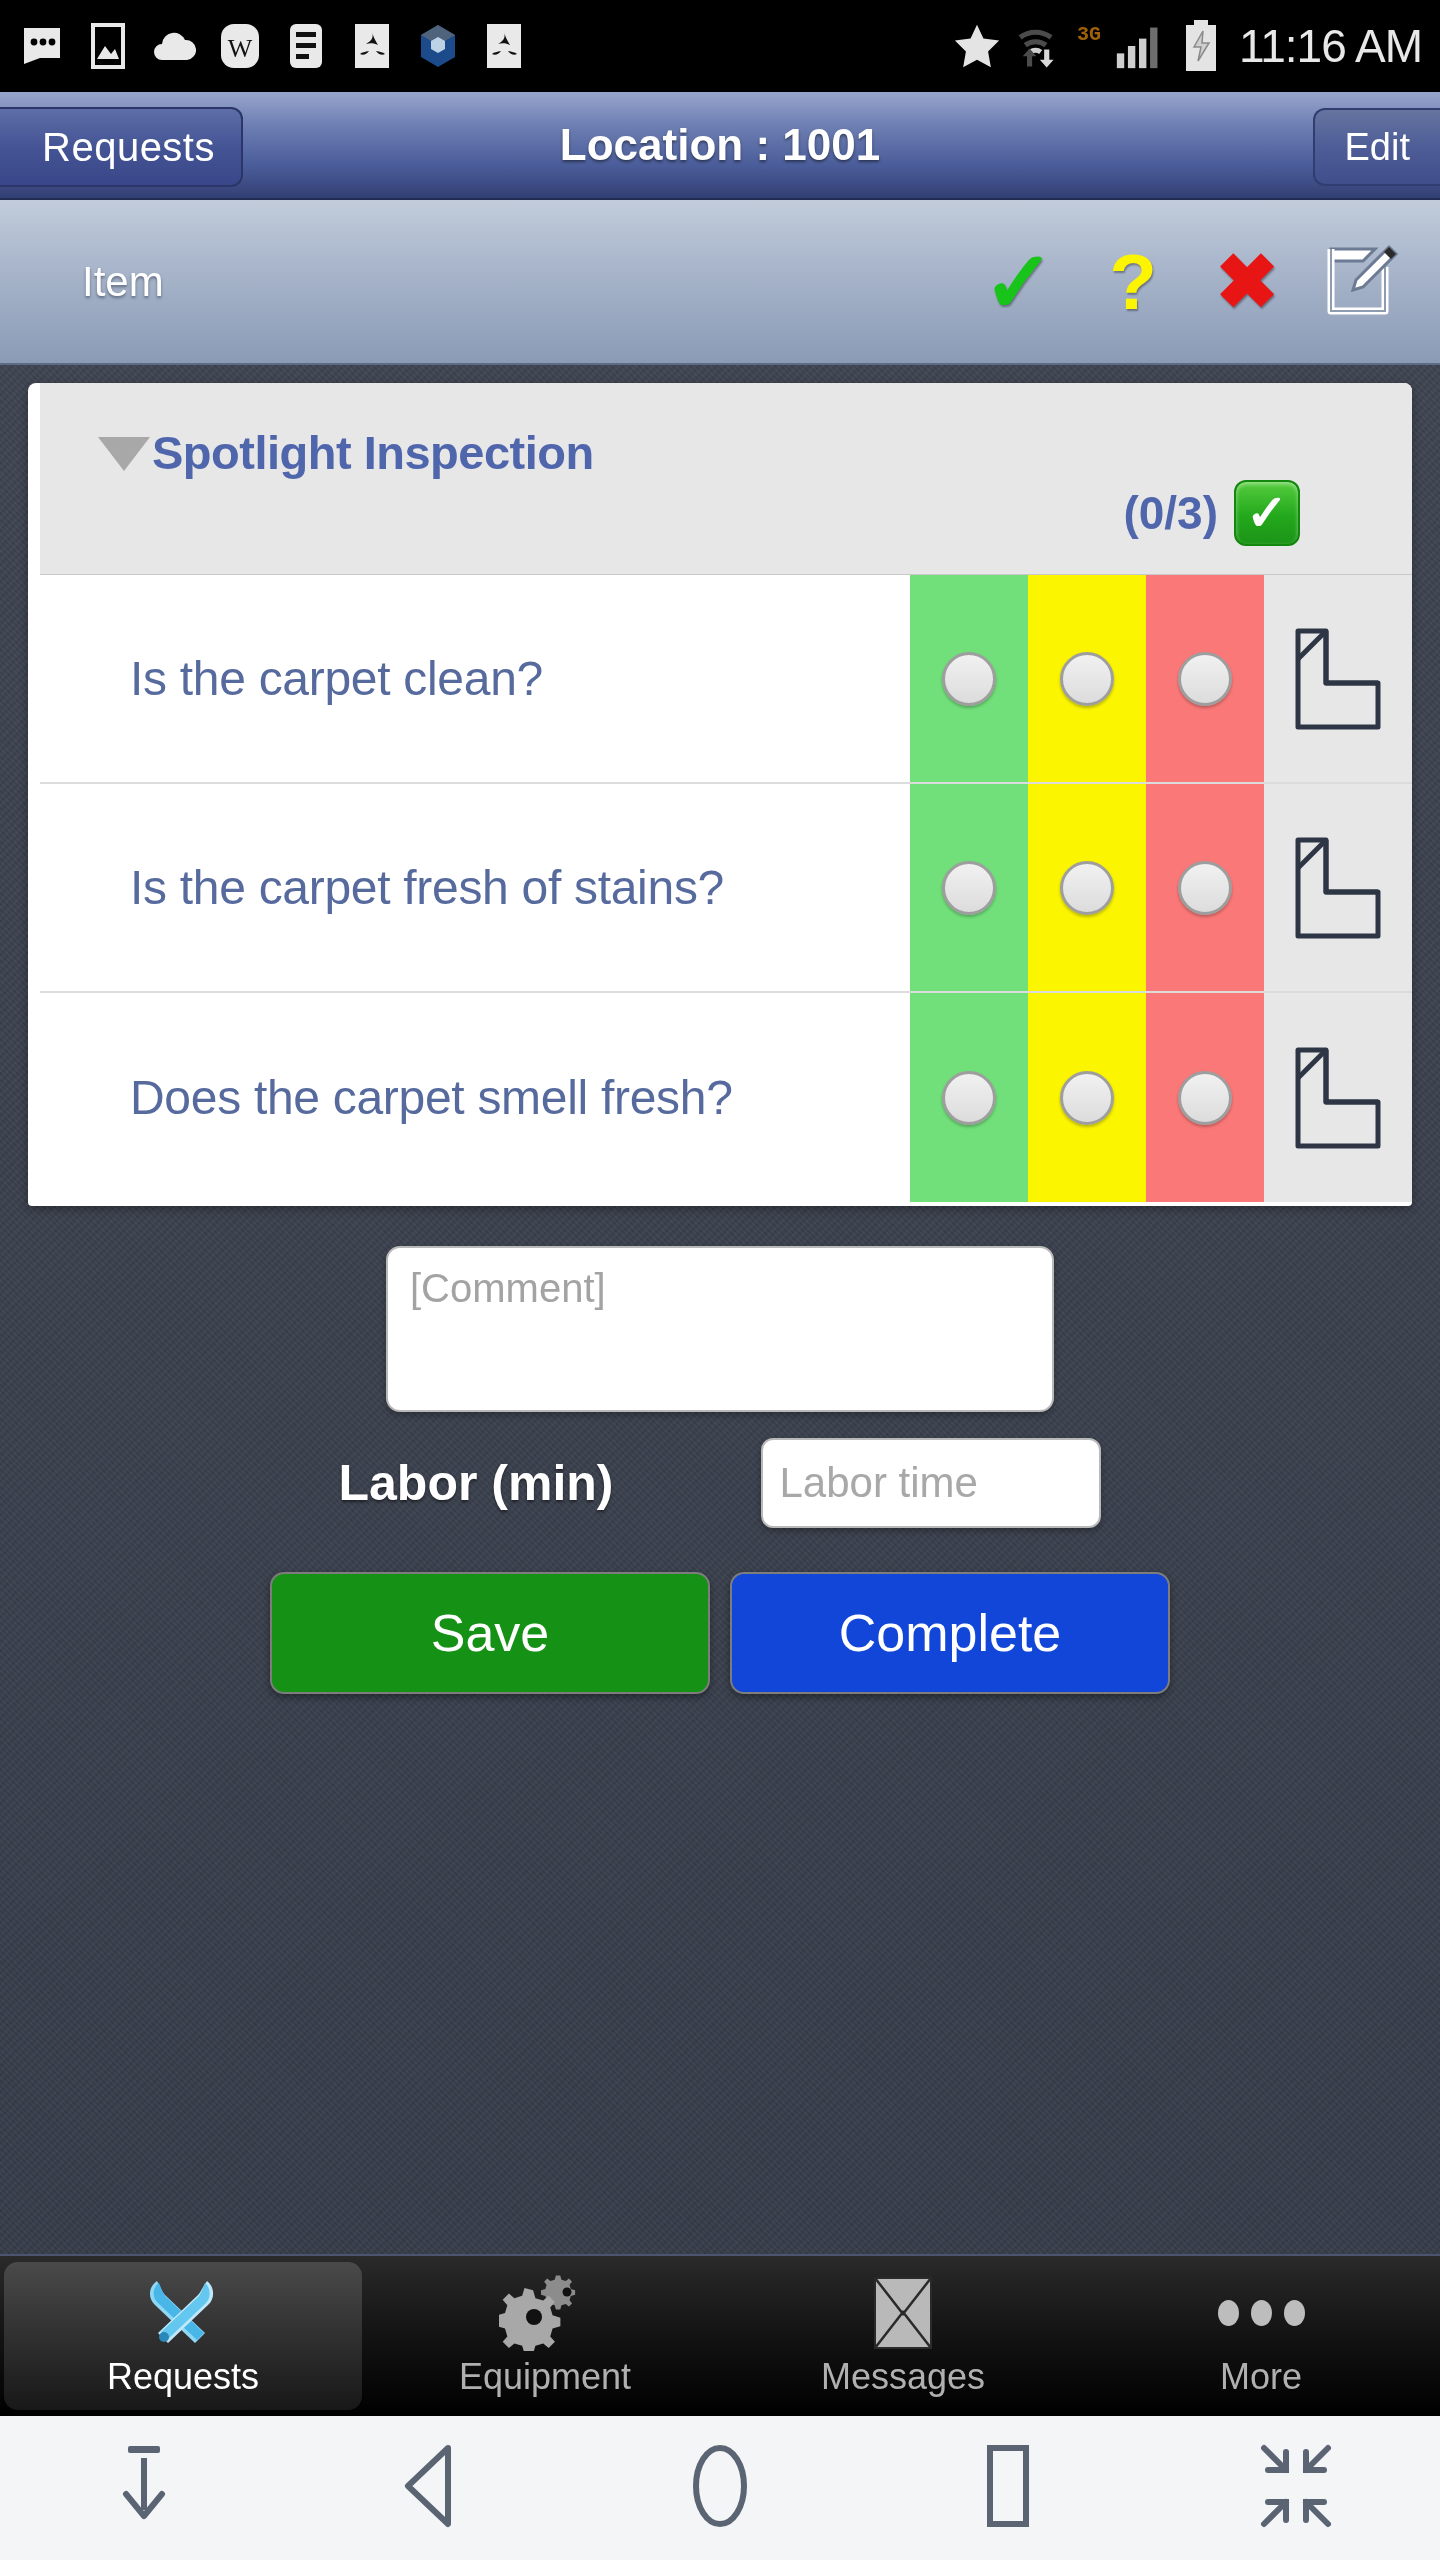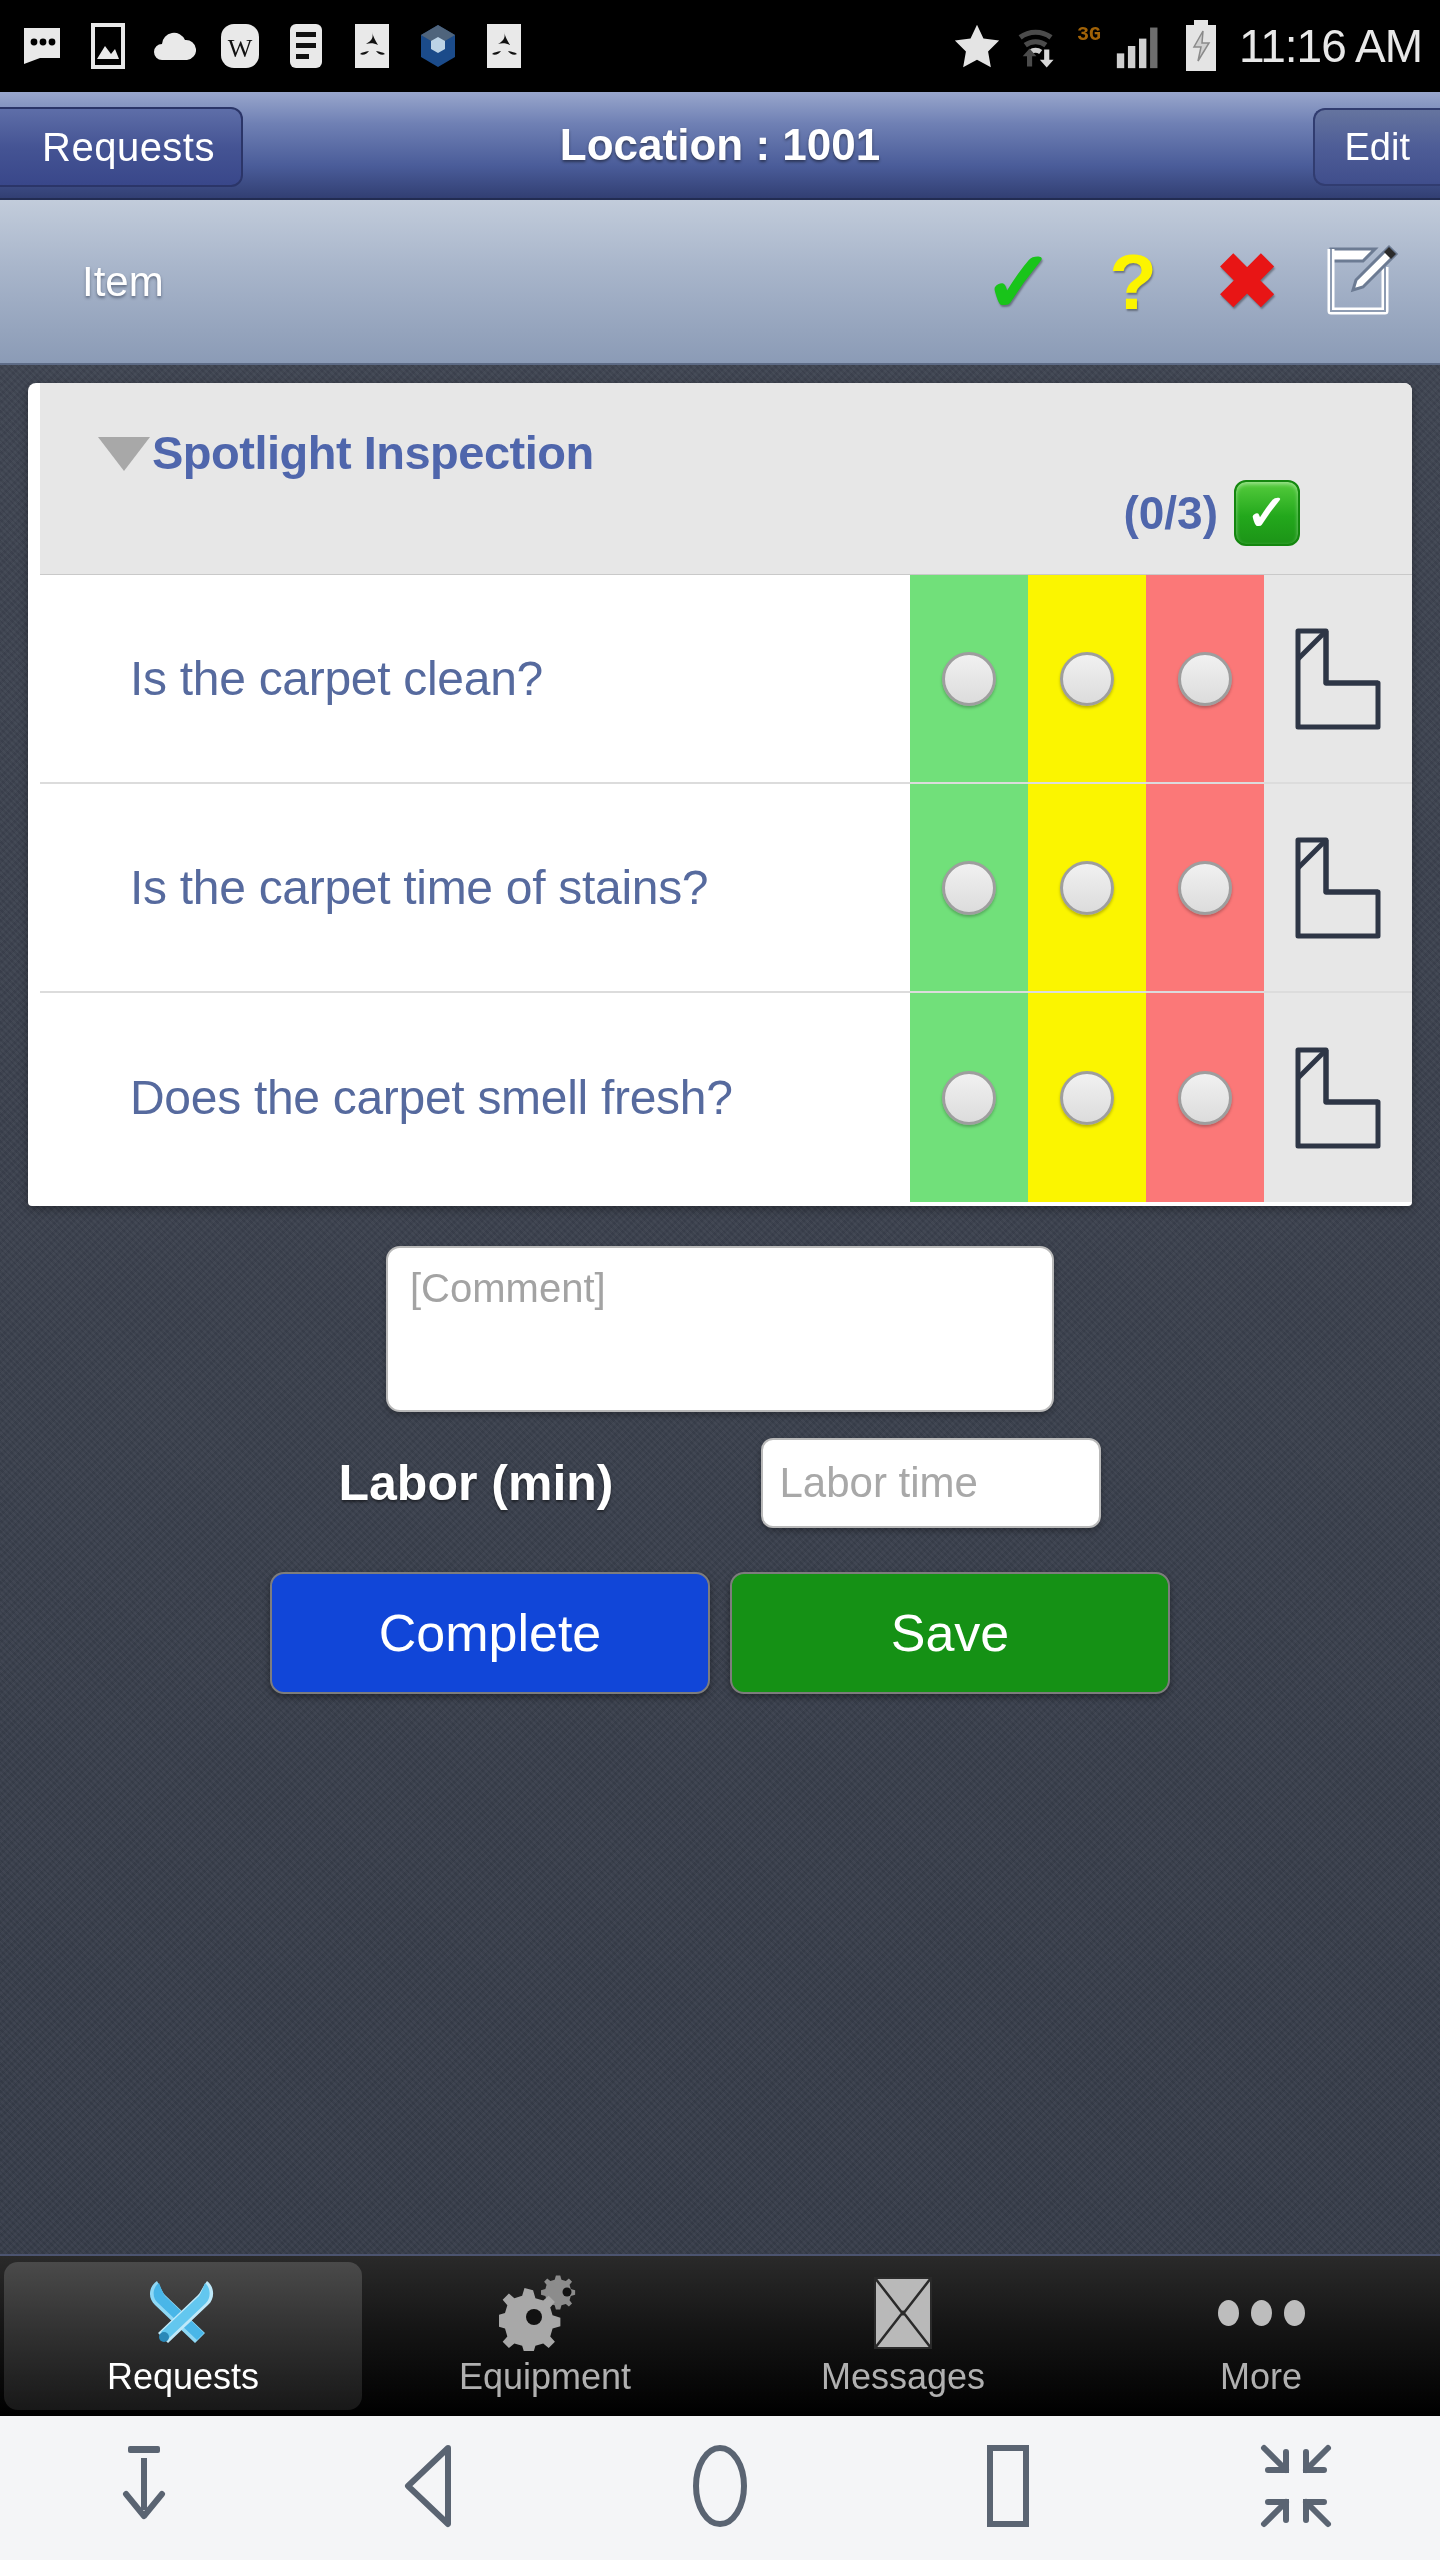--- a/index.html
+++ b/index.html
@@ -358,21 +358,21 @@
           <svg width="92" height="104" viewBox="0 0 92 104">
             <path d="M32 4H6v96h80V58L32 4z" fill="#e7e7e7" stroke="none"></path>
             <path d="M34 4H6v96h80V56H34z" fill="none" stroke="#2e3646" stroke-width="5" stroke-linejoin="round"></path>
             <path d="M34 4v52h52" fill="none" stroke="#2e3646" stroke-width="5" stroke-linejoin="round"></path>
             <path d="M34 4L6 32" fill="none" stroke="#2e3646" stroke-width="5"></path>
           </svg>
         </div>
       </div>
 
       <div class="q-row">
-        <div class="q-text">Is the carpet time of stains?</div>
+        <div class="q-text">Is the carpet fresh of stains?</div>
         <div class="opt opt-green">
             <span class="radio"></span>
           </div>
         <div class="opt opt-yellow">
             <span class="radio"></span>
           </div>
         <div class="opt opt-red">
             <span class="radio"></span>
           </div>
         <div class="note-cell">
@@ -410,25 +410,25 @@
     <div class="comment-wrap">
       <textarea class="comment" placeholder="[Comment]" style=""></textarea>
     </div>
 
     <div class="labor-row">
       <span class="labor-label">Labor (min)</span>
       <input class="labor-input" type="text" placeholder="Labor time" style="">
     </div>
 
     <div class="btn-row">
+      <div class="btn btn-save">
+        <span>Save</span>
+      </div>
       <div class="btn btn-complete">
         <span>Complete</span>
-      </div>
-      <div class="btn btn-save">
-        <span>Save</span>
       </div>
     </div>
   </div>
 
   <div class="tabbar">
     <div class="tab tab-active">
       <span class="tab-ico">
         <svg width="92" height="76" viewBox="0 0 92 76">
           <path d="M20 6c-9 6-9 18-2 24l40 38 10-10-40-38c-3-3-5-9-8-14z" fill="#8fd8f5"></path>
           <path d="M22 8c-7 5-7 15-1 20l39 37 7-7L28 21c-2-3-4-8-6-13z" fill="#49b6e8"></path>

